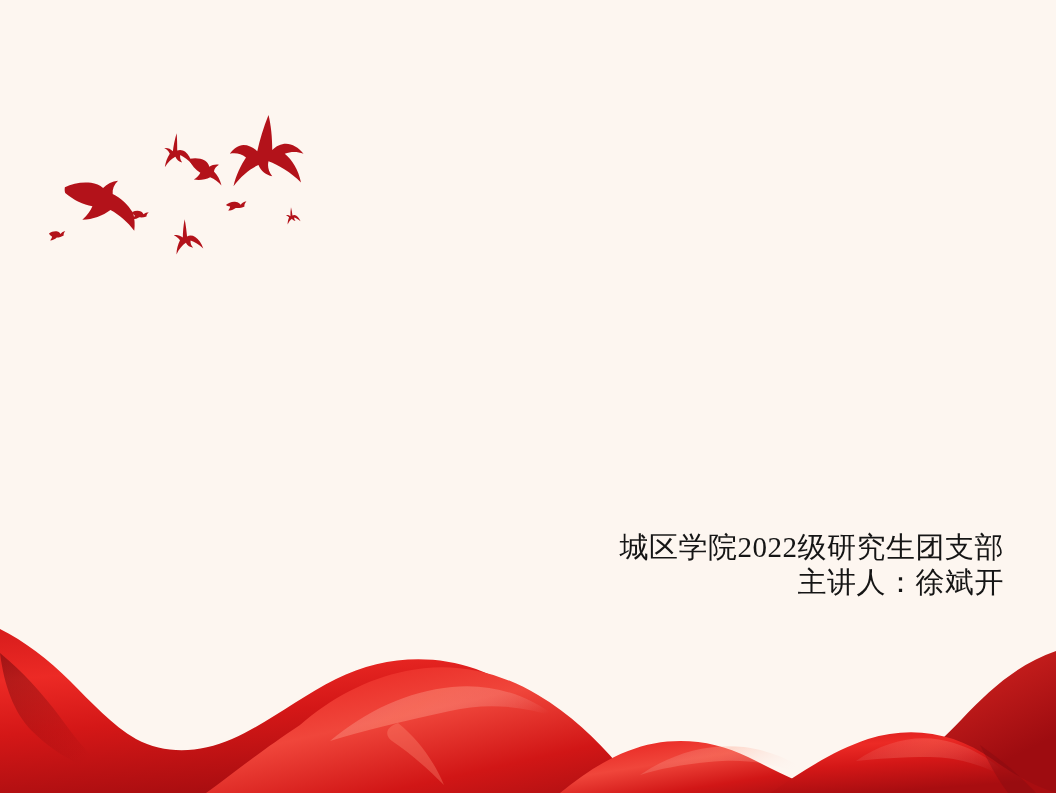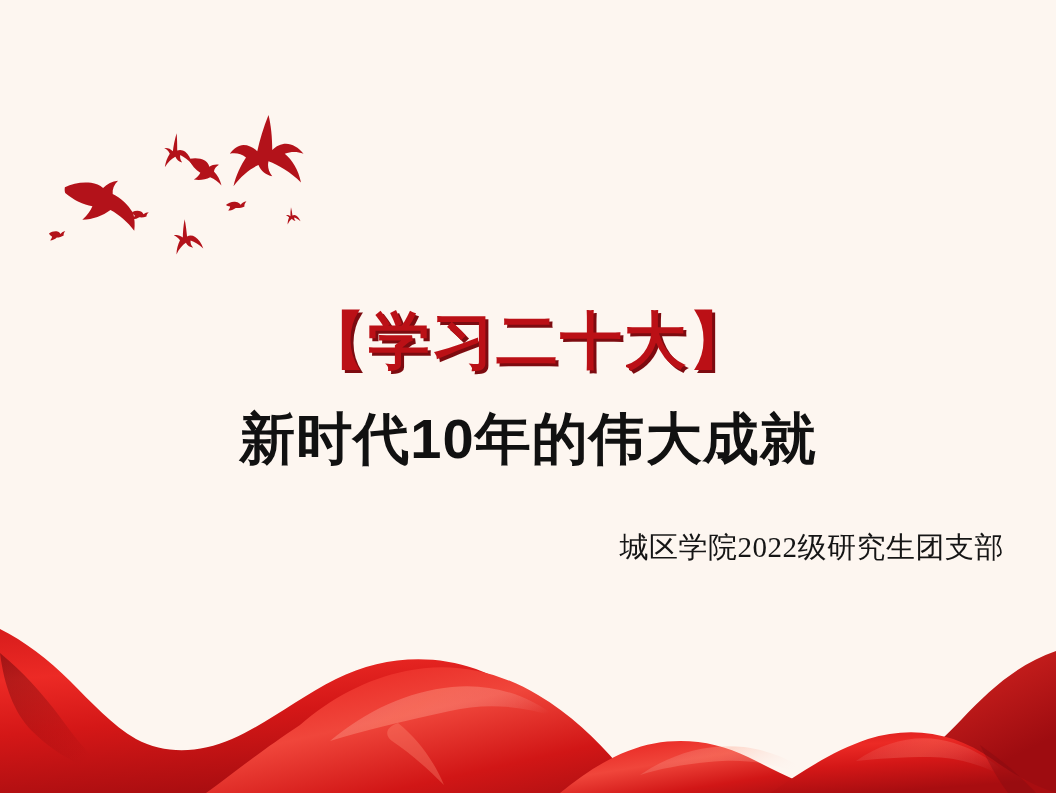--- a/index.html
+++ b/index.html
@@ -144,27 +144,24 @@
         <g transform="translate(244,116) scale(0.3) rotate(-8)">
           <path d="M30 2 C27 12 25 22 24 31 C20 27 15 25 10 26 C14 28 17 31 19 35
                    C15 41 12 49 11 57 C16 49 22 43 28 40 C30 45 34 48 39 49
                    C36 45 35 41 36 37 C42 40 49 45 55 52 C53 43 49 36 44 32
                    C40 29 35 28 31 30 C31 21 31 11 30 2 Z"></path>
         </g>
       </g>
     </svg>
   </div>
 
-  <div class="title-block">
-    <h1 class="main-title">【学习二十大】</h1>
-    <h2 class="sub-title">新时代10年的伟大成就</h2>
-  </div>
 
   <div class="byline">
     <span class="byline-line">城区学院2022级研究生团支部</span>
+    <span class="byline-line">主讲人：徐斌开</span>
   </div>
 
   <div class="ribbon">
     <svg viewBox="0 0 1056 200" preserveAspectRatio="none" xmlns="http://www.w3.org/2000/svg" aria-hidden="true">
       <defs>
         <linearGradient id="silkA" x1="0" y1="0" x2="0.35" y2="1">
           <stop offset="0%" stop-color="#d81c1c"></stop>
           <stop offset="28%" stop-color="#ec2a25"></stop>
           <stop offset="58%" stop-color="#d41717"></stop>
           <stop offset="100%" stop-color="#a80d10"></stop>

